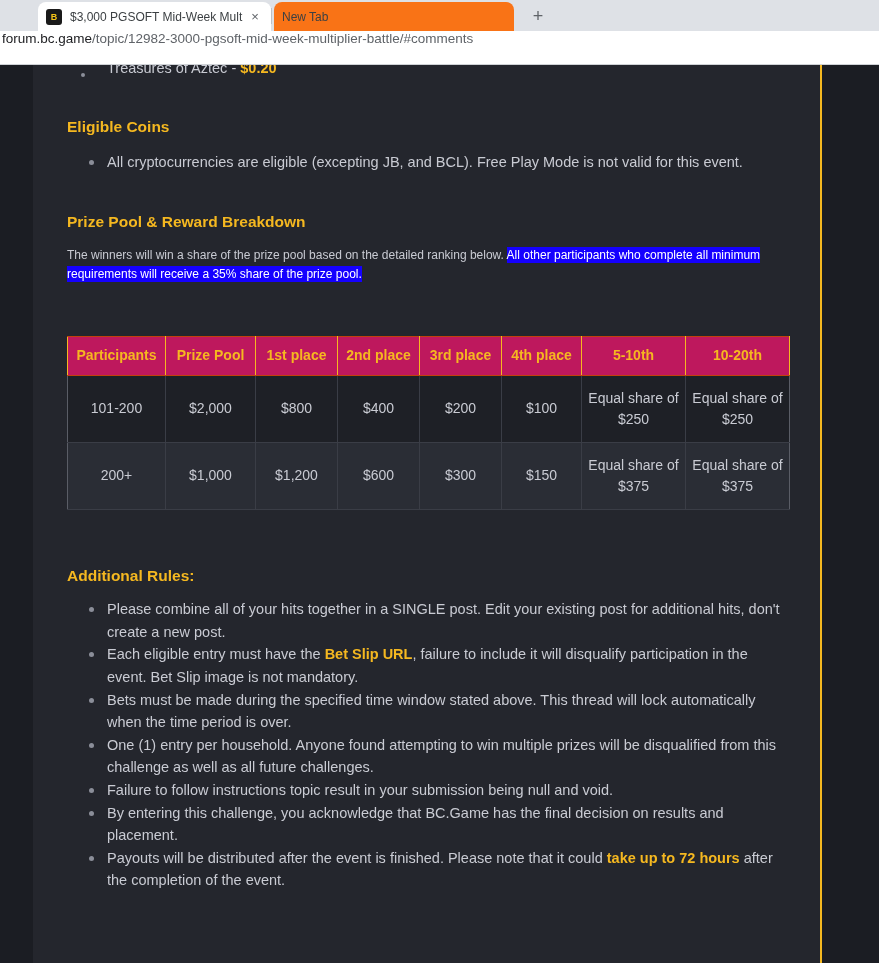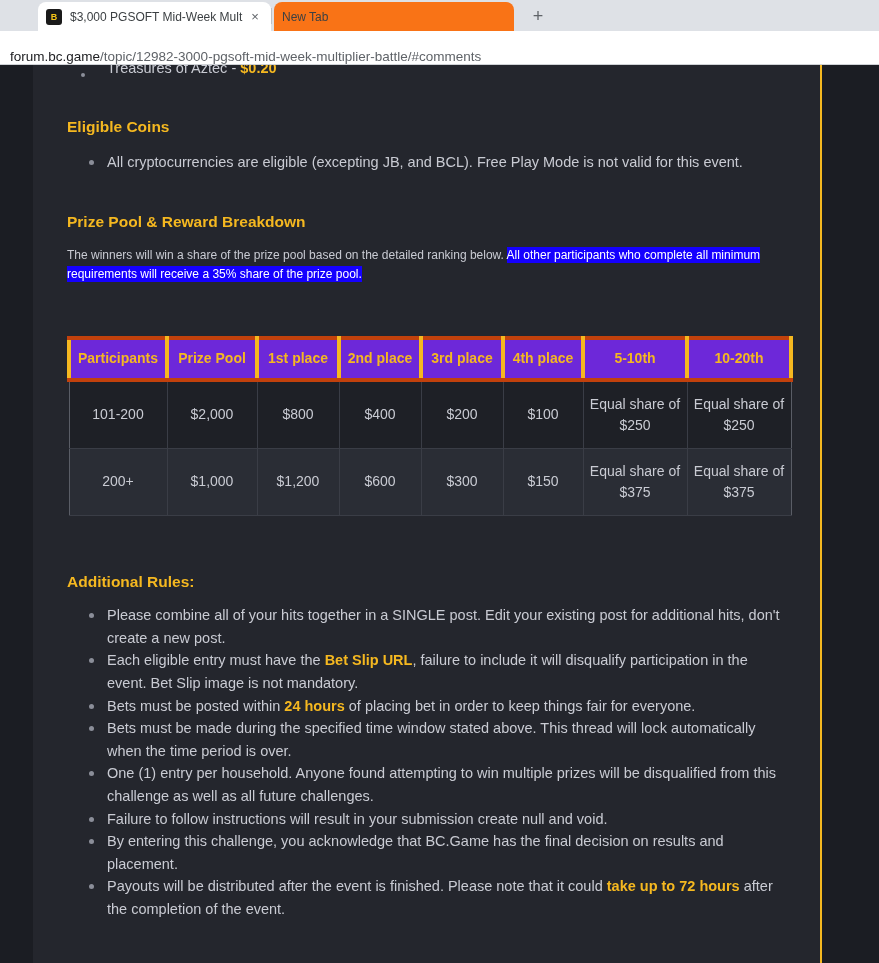--- a/index.html
+++ b/index.html
@@ -77,22 +77,22 @@
     display: flex; align-items: center; justify-content: center;
     color: #5f6368;
     font-size: 18px;
     margin-left: 10px;
     margin-bottom: 1px;
   }
   .omnibox-bar {
     background: #ffffff;
     height: 34px;
     display: flex;
-    align-items: flex-end;
-    padding: 0 10px;
+    align-items: flex-start;
+    padding: 0 2px;
     border-bottom: 1px solid #cfd2d6;
   }
   .omnibox-url {
     font-size: 13.5px;
     color: #202124;
     white-space: nowrap;
   }
   .omnibox-url .host { color: #202124; }
   .omnibox-url .path { color: #5f6368; }
 
@@ -202,27 +202,27 @@
   .prize-table-wrap {
     margin-top: 52px;
   }
   table.prize-table {
     border-collapse: collapse;
     width: 722px;
     table-layout: fixed;
     font-size: 14px;
   }
   table.prize-table th {
-    background: #6d28d9;
+    background: #be185d;
     color: #f5b820;
     font-weight: bold;
     font-size: 14px;
     text-align: center;
     padding: 8px 4px;
-    border: 4px solid #c2410c;
+    border: 1px solid #c2410c;
     border-left-color: #f5b820;
     border-right-color: #f5b820;
   }
   table.prize-table td {
     color: #c9cbd3;
     text-align: center;
     padding: 12px 6px;
     border-left: 1px solid #3a3d46;
     border-right: 1px solid #3a3d46;
     border-top: 1px solid #3a3d46;
@@ -350,30 +350,27 @@
       <div class="rules-section">
         <h3 class="section-title" style="margin-top:0;">Additional Rules:</h3>
         <ul class="bullets rules-list">
           <li>
             <span>Please combine all of your hits together in a SINGLE post. Edit your existing post for additional hits, don't create a new post.</span>
           </li>
           <li>
             <span>Each eligible entry must have the </span><strong class="bold-amber">Bet Slip URL</strong><span>, failure to include it will disqualify participation in the event. Bet Slip image is not mandatory.</span>
           </li>
           <li>
-            <span>Bets must be posted within </span><strong class="bold-amber">24 hours</strong><span> of placing bet in order to keep things fair for everyone.</span>
-          </li>
-          <li>
             <span>Bets must be made during the specified time window stated above. This thread will lock automatically when the time period is over.</span>
           </li>
           <li>
             <span>One (1) entry per household. Anyone found attempting to win multiple prizes will be disqualified from this challenge as well as all future challenges.</span>
           </li>
           <li>
-            <span>Failure to follow instructions will result in your submission create null and void.</span>
+            <span>Failure to follow instructions topic result in your submission being null and void.</span>
           </li>
           <li>
             <span>By entering this challenge, you acknowledge that BC.Game has the final decision on results and placement.</span>
           </li>
           <li>
             <span>Payouts will be distributed after the event is finished. Please note that it could </span><strong class="bold-amber">take up to 72 hours</strong><span> after the completion of the event.</span>
           </li>
         </ul>
       </div>
 

